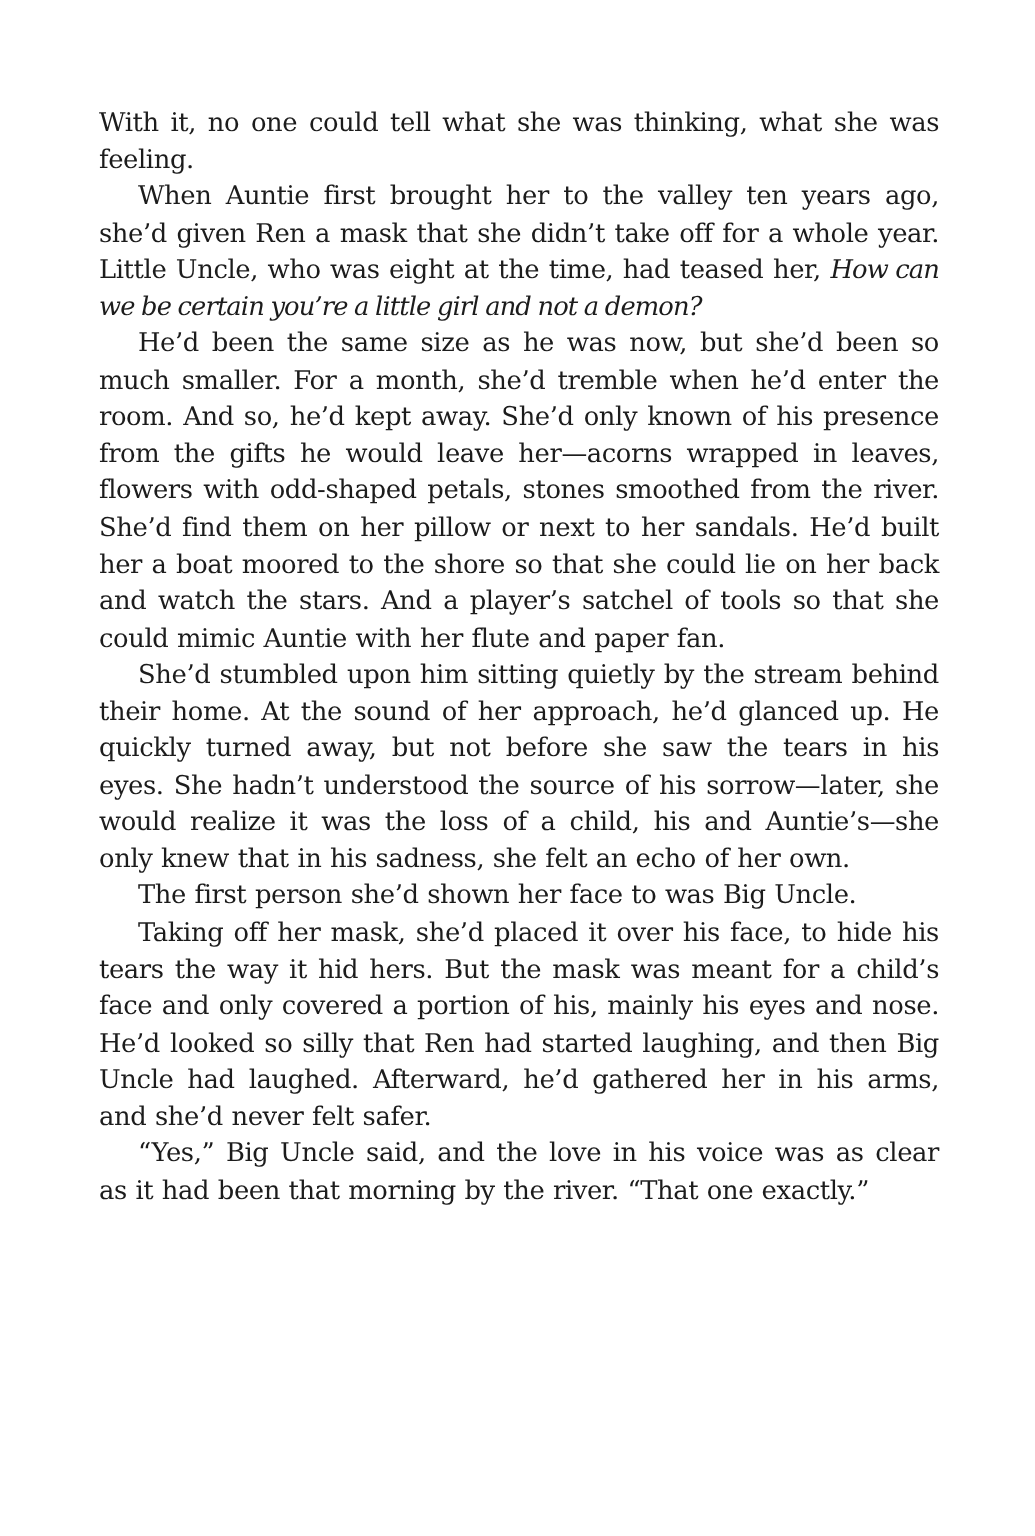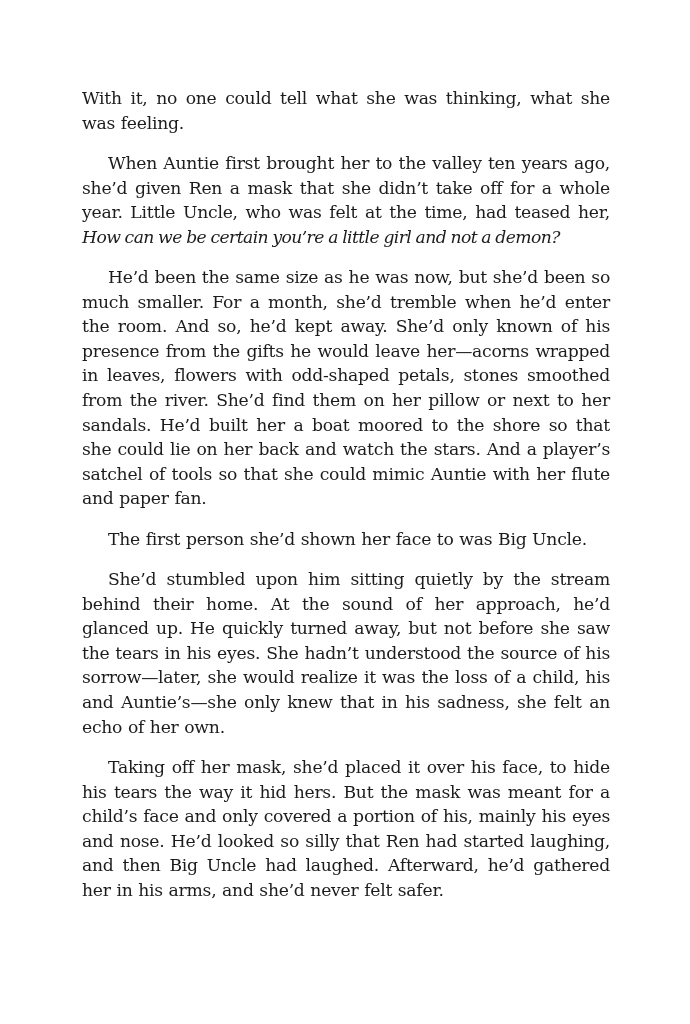--- a/index.html
+++ b/index.html
@@ -20,35 +20,36 @@
       width: 560px;
       font-family: "DejaVu Serif", serif;
       font-size: 17.2px;
       line-height: 24.55px;
       color: #1c1c1c;
       text-align: justify;
       letter-spacing: -0.25px;
       word-spacing: 0.5px;
     }
     .page p {
-      margin: 16px;
+      margin: 0;
       text-indent: 26px;
     }
     .page p.noindent {
       text-indent: 0;
     }
     .page em {
       font-style: italic;
       letter-spacing: -0.6px;
       word-spacing: -0.5px;
     }
   </style>
 </head>
 <body>
 
 <div class="page">
   <p class="noindent">With it, no one could tell what she was thinking, what she was feeling.</p>
-  <p><span>When Auntie first brought her to the valley ten years ago, she’d given Ren a mask that she didn’t take off for a whole year. Little Uncle, who was felt at the time, had teased her, </span><em>How can we be certain you’re a little girl and not a demon?</em></p>
+  <p><span>When Auntie first brought her to the valley ten years ago, she’d given Ren a mask that she didn’t take off for a whole year. Little Uncle, who was eight at the time, had teased her, </span><em>How can we be certain you’re a little girl and not a demon?</em></p>
   <p>He’d been the same size as he was now, but she’d been so much smaller. For a month, she’d tremble when he’d enter the room. And so, he’d kept away. She’d only known of his presence from the gifts he would leave her—acorns wrapped in leaves, flowers with odd-shaped petals, stones smoothed from the river. She’d find them on her pillow or next to her sandals. He’d built her a boat moored to the shore so that she could lie on her back and watch the stars. And a player’s satchel of tools so that she could mimic Auntie with her flute and paper fan.</p>
+  <p>She’d stumbled upon him sitting quietly by the stream behind their home. At the sound of her approach, he’d glanced up. He quickly turned away, but not before she saw the tears in his eyes. She hadn’t understood the source of his sorrow—later, she would realize it was the loss of a child, his and Auntie’s—she only knew that in his sadness, she felt an echo of her own.</p>
   <p>The first person she’d shown her face to was Big Uncle.</p>
-  <p>She’d stumbled upon him sitting quietly by the stream behind their home. At the sound of her approach, he’d glanced up. He quickly turned away, but not before she saw the tears in his eyes. She hadn’t understood the source of his sorrow—later, she would realize it was the loss of a child, his and Auntie’s—she only knew that in his sadness, she felt an echo of her own.</p>
   <p>Taking off her mask, she’d placed it over his face, to hide his tears the way it hid hers. But the mask was meant for a child’s face and only covered a portion of his, mainly his eyes and nose. He’d looked so silly that Ren had started laughing, and then Big Uncle had laughed. Afterward, he’d gathered her in his arms, and she’d never felt safer.</p>
+  <p>“Yes,” Big Uncle said, and the love in his voice was as clear as it had been that morning by the river. “That one exactly.”</p>
 </div>
 
 </body></html>

